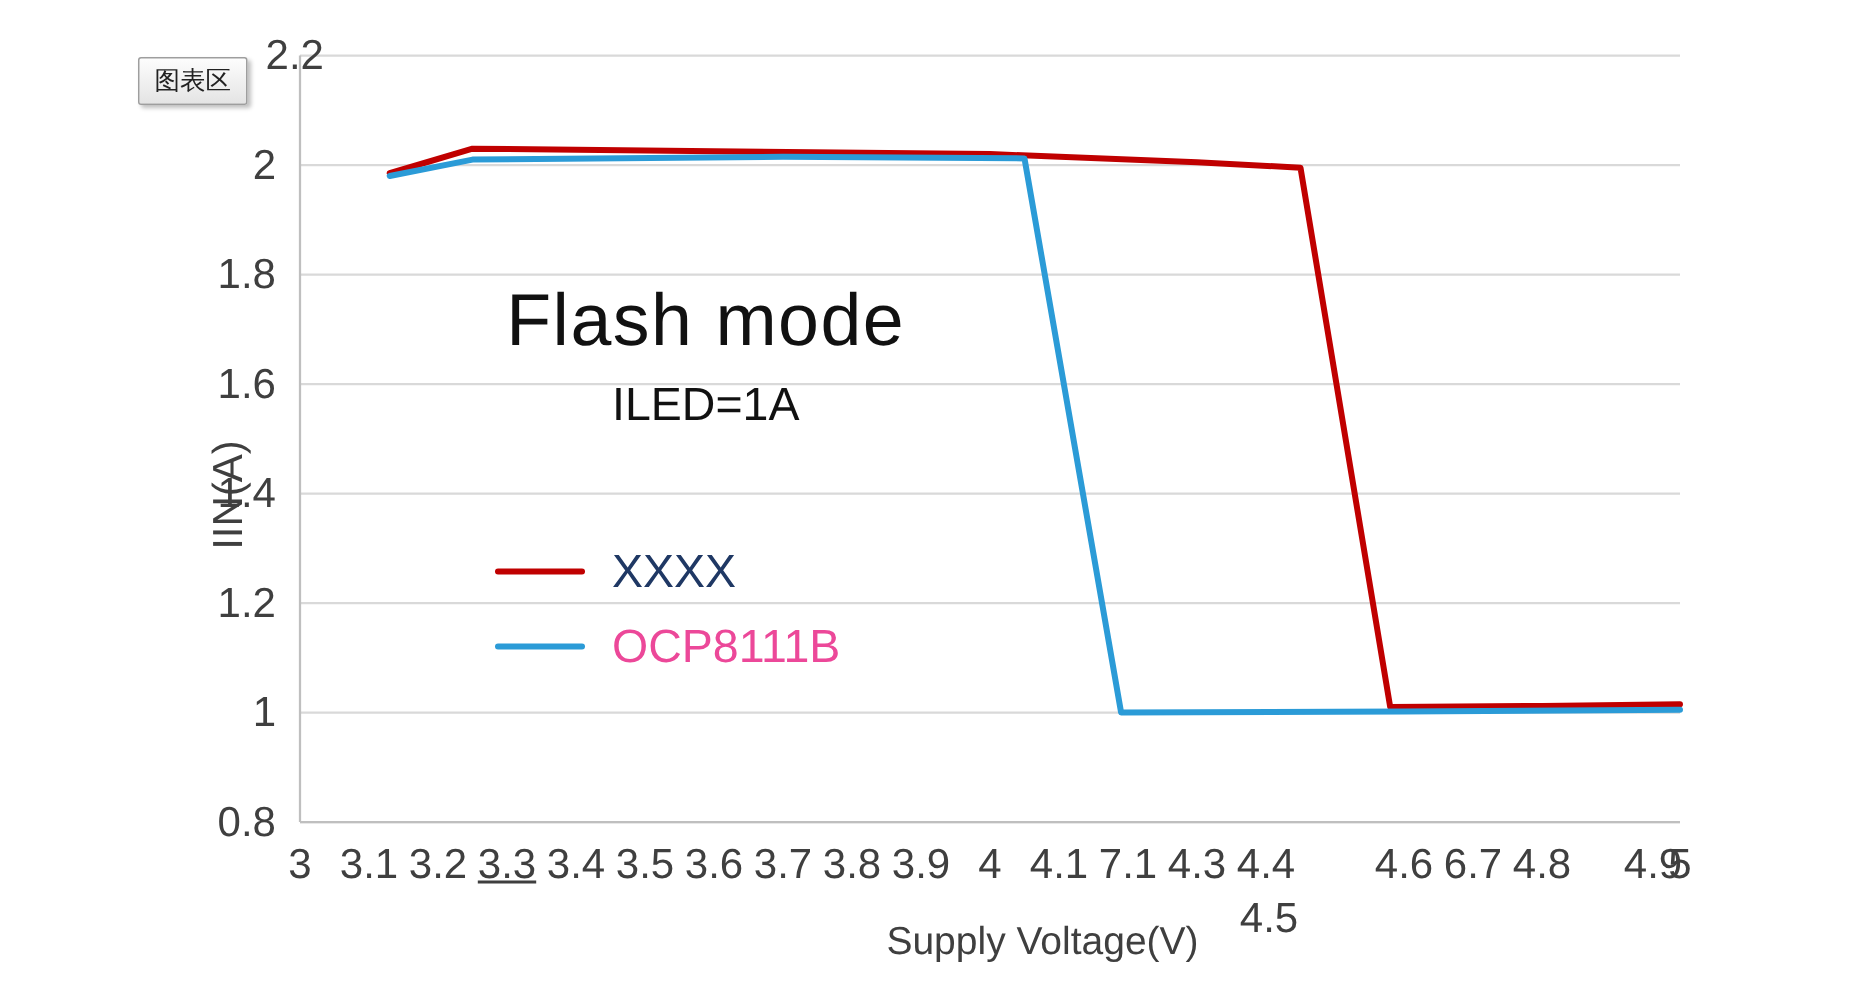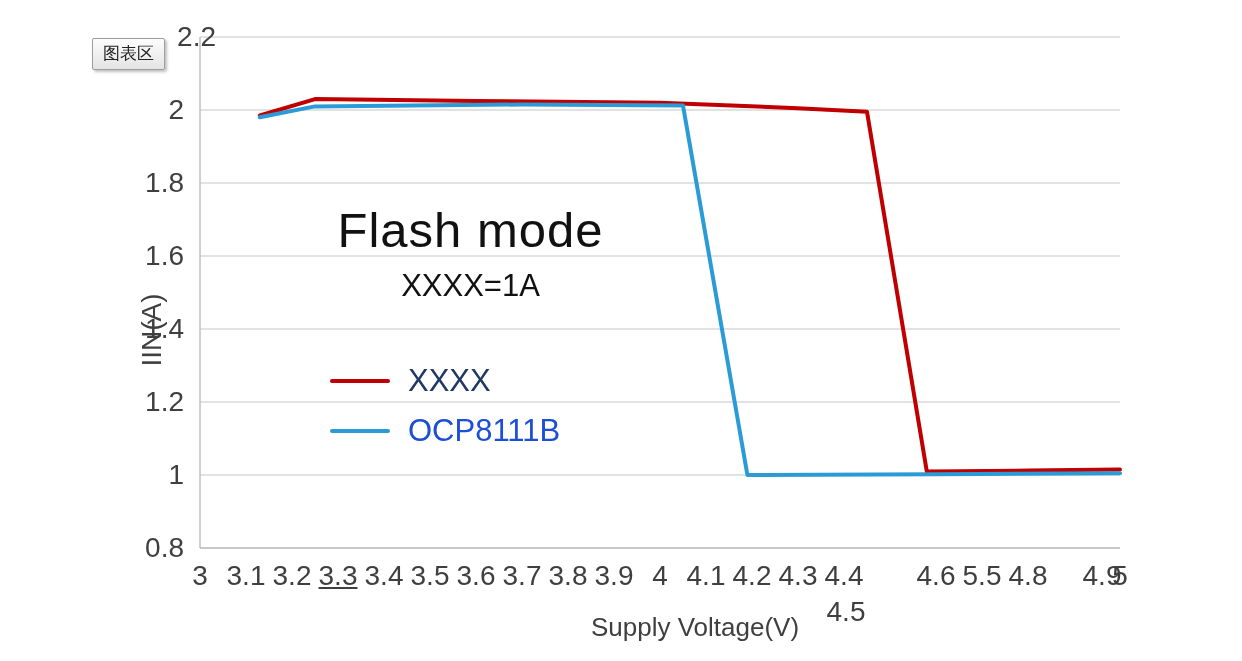--- a/index.html
+++ b/index.html
@@ -13,21 +13,21 @@
   .tooltip{
     position:absolute;left:92px;top:38px;
     padding:3px 10px 4px 10px;
     border:1px solid #9e9e9e;border-radius:2px;
     background:linear-gradient(#fdfdfd,#e4e4e4);
     box-shadow:2px 2px 3px rgba(0,0,0,0.25);
     font-size:17px;color:#222;z-index:5;
   }
 
   .titles{
-    position:absolute;left:298px;top:204px;width:345px;
+    position:absolute;left:298px;top:188px;width:345px;
     text-align:center;color:#111;z-index:2;
   }
   .chart-title{font-size:49px;letter-spacing:1px;line-height:1.1;}
   .chart-subtitle{font-size:31px;margin-top:10px;}
 
   .legend{position:absolute;left:330px;top:356px;z-index:3;}
   .legend-row{display:flex;align-items:center;height:50px;}
   .legend-swatch{width:60px;height:4px;border-radius:2px;margin-right:18px;flex:0 0 auto;}
   .legend-label{font-size:31px;}
 
@@ -70,31 +70,31 @@
       <polyline points="259.8,115.5 315.0,99.1 476.0,100.9 660.0,102.7 798.0,108.2 867.0,111.8 926.8,471.4 1028.0,470.6 1120.0,469.5" fill="none" stroke="#c00000" stroke-width="4" stroke-linejoin="round" stroke-linecap="round"></polyline>
       <polyline points="259.8,117.3 315.0,106.4 522.0,104.5 683.0,105.6 747.4,475.0 936.0,474.3 1120.0,473.2" fill="none" stroke="#2b9bd7" stroke-width="4" stroke-linejoin="round" stroke-linecap="round"></polyline>
     </svg>
 
   <div class="tooltip">
     <span>图表区</span>
   </div>
 
   <div class="titles">
     <div class="chart-title">Flash mode</div>
-    <div class="chart-subtitle">XXXX=1A</div>
+    <div class="chart-subtitle">ILED=1A</div>
   </div>
 
   <div class="legend">
     <div class="legend-row">
       <span class="legend-swatch" style="background: rgb(192, 0, 0);"></span>
       <span class="legend-label" style="color: rgb(31, 56, 100);">XXXX</span>
     </div>
     <div class="legend-row">
       <span class="legend-swatch" style="background: rgb(43, 155, 215);"></span>
-      <span class="legend-label" style="color: #1d4ed8;">OCP8111B</span>
+      <span class="legend-label" style="color: #ec4899;">OCP8111B</span>
     </div>
   </div>
 
   <div id="y-ticks">
       <div class="ytick" style="top: 548px;">0.8</div>
       <div class="ytick" style="top: 475px;">1</div>
       <div class="ytick" style="top: 402px;">1.2</div>
       <div class="ytick" style="top: 329px;">1.4</div>
       <div class="ytick" style="top: 256px;">1.6</div>
       <div class="ytick" style="top: 183px;">1.8</div>
@@ -107,26 +107,26 @@
       <div class="xtick" style="left: 292px; top: 560px;">3.2</div>
       <div class="xtick" style="left: 338px; top: 560px; text-decoration: underline;">3.3</div>
       <div class="xtick" style="left: 384px; top: 560px;">3.4</div>
       <div class="xtick" style="left: 430px; top: 560px;">3.5</div>
       <div class="xtick" style="left: 476px; top: 560px;">3.6</div>
       <div class="xtick" style="left: 522px; top: 560px;">3.7</div>
       <div class="xtick" style="left: 568px; top: 560px;">3.8</div>
       <div class="xtick" style="left: 614px; top: 560px;">3.9</div>
       <div class="xtick" style="left: 660px; top: 560px;">4</div>
       <div class="xtick" style="left: 706px; top: 560px;">4.1</div>
-      <div class="xtick" style="left: 752px; top: 560px;">4.2</div>
+      <div class="xtick" style="left: 752px; top: 560px;">7.1</div>
       <div class="xtick" style="left: 798px; top: 560px;">4.3</div>
       <div class="xtick" style="left: 844px; top: 560px;">4.4</div>
       <div class="xtick" style="left: 846px; top: 560px; margin-top: 36px;">4.5</div>
       <div class="xtick" style="left: 936px; top: 560px;">4.6</div>
-      <div class="xtick" style="left: 982px; top: 560px;">5.5</div>
+      <div class="xtick" style="left: 982px; top: 560px;">6.7</div>
       <div class="xtick" style="left: 1028px; top: 560px;">4.8</div>
       <div class="xtick" style="left: 1074px; top: 560px; margin-left: 28px;">4.9</div>
       <div class="xtick" style="left: 1120px; top: 560px;">5</div>
     </div>
 
   <div class="axis-title-y">IIN(A)</div>
   <div class="axis-title-x">Supply Voltage(V)</div>
 
 </div>
 

